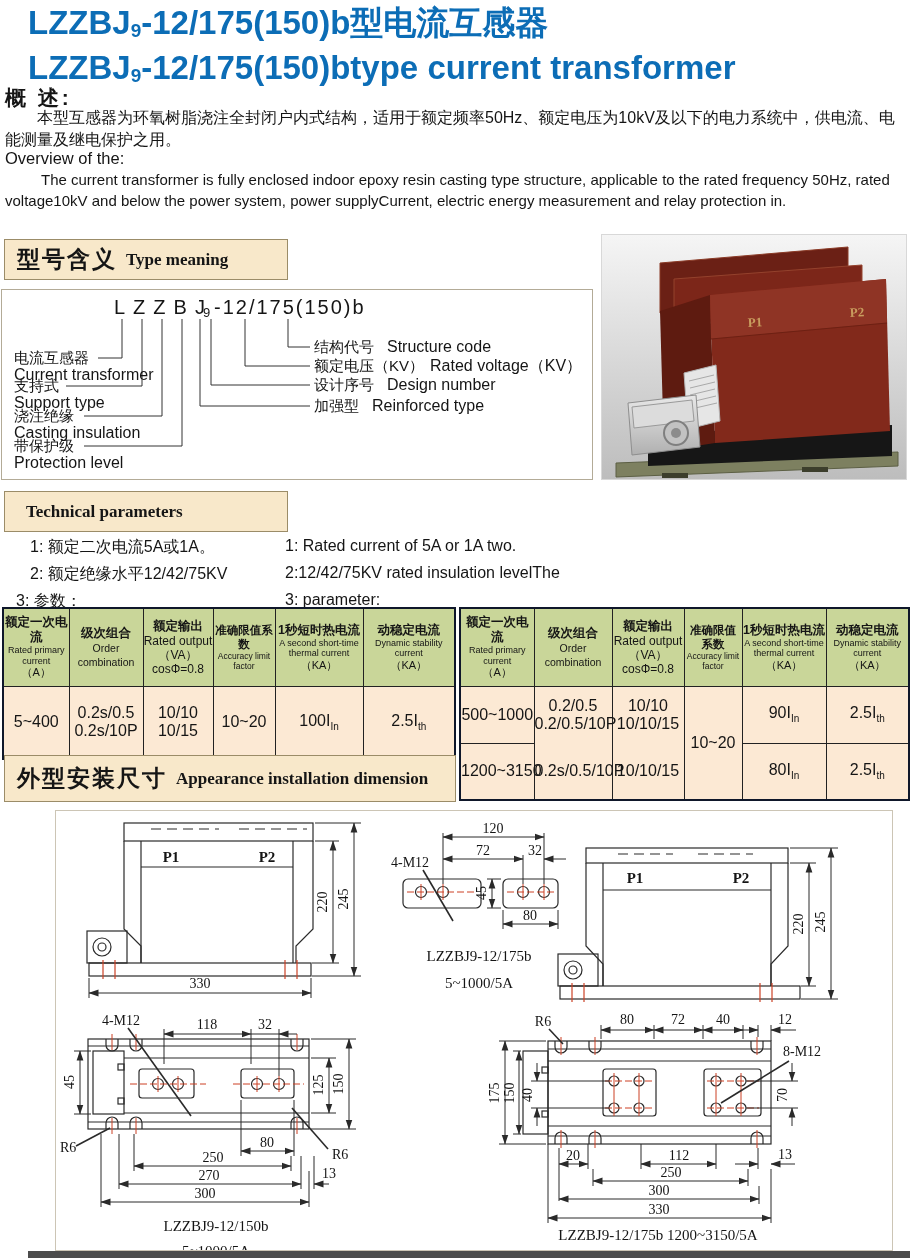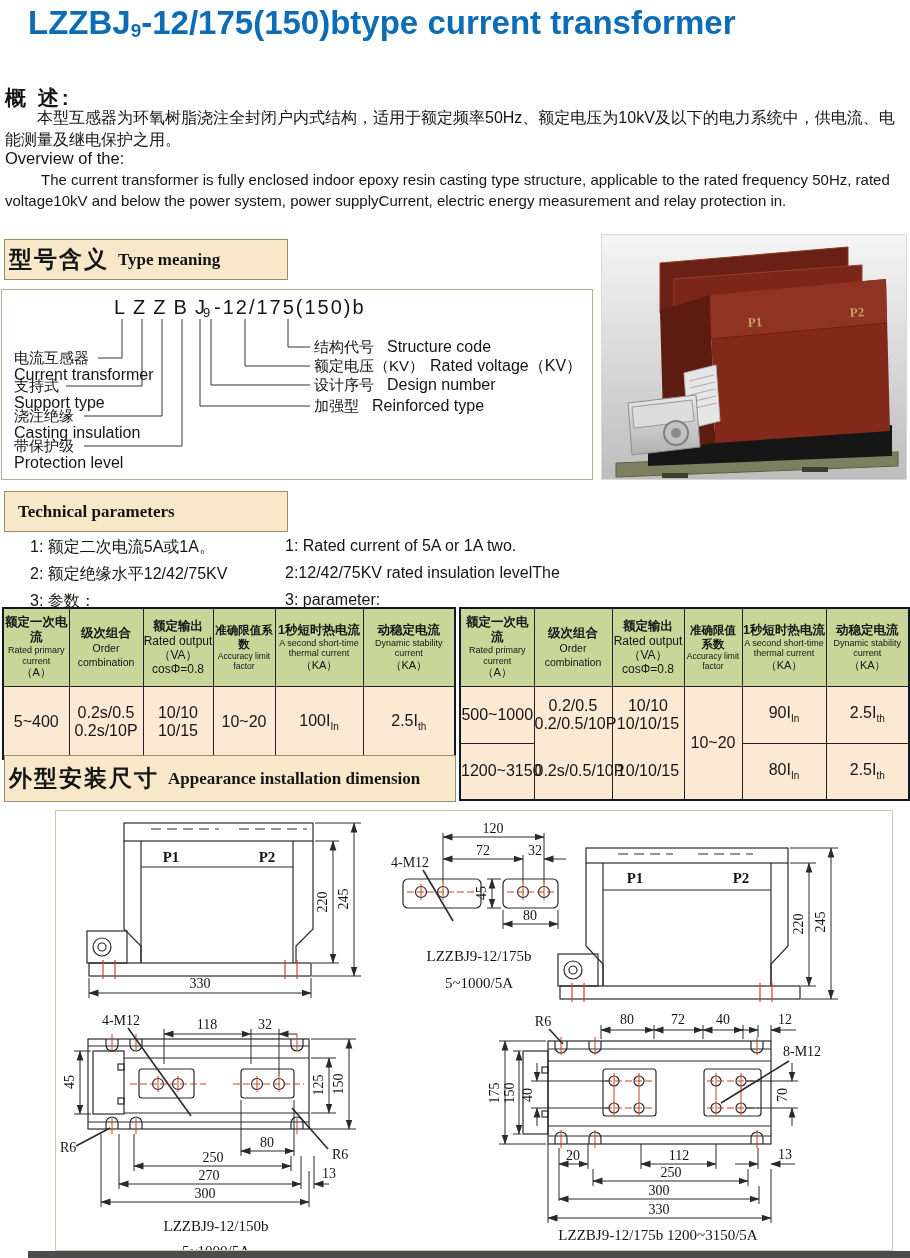--- a/index.html
+++ b/index.html
@@ -7,21 +7,21 @@
   .abs{position:absolute;}
   
   .title{left:28px;top:4px;color:#0c6db6;font-weight:bold;font-size:33px;line-height:37px;letter-spacing:0px;white-space:nowrap;}
   .tsub{font-size:19px;vertical-align:-3px;}
   
   .h-cn{left:5px;top:84px;font-size:21px;font-weight:bold;letter-spacing:3px;}
   .para-cn{left:5px;top:107px;width:902px;font-size:16px;line-height:21.5px;text-indent:32px;}
   .ov-en{left:5px;top:149px;font-size:16.5px;}
   .para-en{left:5px;top:169px;width:904px;font-size:15px;line-height:21px;text-indent:36px;}
   
-  .secbox{background:#f8e8ca;border:1px solid #9b8c68;box-sizing:border-box;display:flex;align-items:center;padding:0 4px;}
+  .secbox{background:#f8e8ca;border:1px solid #9b8c68;box-sizing:border-box;display:flex;align-items:center;padding:0 12px;}
   .sec-cn{font-weight:bold;font-size:23px;letter-spacing:2px;}
   .sec-en{font-family:"Liberation Serif",serif;font-weight:bold;font-size:17px;margin-left:9px;white-space:nowrap;}
   
   .diagbox{left:1px;top:289px;width:592px;height:191px;border:1px solid #b3ab97;box-sizing:border-box;background:#fff;}
   
   .photo{left:601px;top:234px;width:306px;height:246px;border:1px solid #d8d8d8;box-sizing:border-box;}
   
   .note{font-size:16px;white-space:nowrap;}
   
   table{border-collapse:collapse;table-layout:fixed;}
@@ -47,20 +47,21 @@
   .tmm2{font-family:"Liberation Sans",sans-serif;font-size:20px;letter-spacing:2px;}
   .tmms{font-family:"Liberation Sans",sans-serif;font-size:13px;}
   .tmcn{font-family:"Liberation Sans",sans-serif;font-size:15px;}
   .tmen{font-family:"Liberation Sans",sans-serif;font-size:16px;}
   .p1p2{font-family:"Liberation Serif",serif;font-size:13px;fill:#c89c5e;font-weight:bold;}
 </style>
 </head>
 <body>
 
 <div class="abs title">
+  <div><span>LZZBJ</span><span class="tsub">9</span><span>-12/175(150)b型电流互感器</span></div>
   <div><span>LZZBJ</span><span class="tsub">9</span><span>-12/175(150)btype current transformer</span></div>
 </div>
 
 <div class="abs h-cn">概 述:</div>
 <div class="abs para-cn">本型互感器为环氧树脂浇注全封闭户内式结构，适用于额定频率50Hz、额定电压为10kV及以下的电力系统中，供电流、电能测量及继电保护之用。</div>
 <div class="abs ov-en">Overview of the:</div>
 <div class="abs para-en">The current transformer is fully enclosed indoor epoxy resin casting type structure, applicable to the rated frequency 50Hz, rated voltage10kV and below the power system, power supplyCurrent, electric energy measurement and relay protection in.</div>
 
 <div class="abs secbox" style="left:4px;top:239px;width:284px;height:41px;">
   <span class="sec-cn">型号含义</span>
@@ -161,21 +162,21 @@
   <rect x="200" y="232" width="26" height="5" fill="#3c3e2c"></rect>
 </svg>
 </div>
 
 <div class="abs secbox" style="left:4px;top:491px;width:284px;height:41px;">
   <span class="sec-en">Technical parameters</span>
 </div>
 
 <div class="abs note" style="left:30px;top:537px;">1: 额定二次电流5A或1A。</div>
 <div class="abs note" style="left:30px;top:564px;">2: 额定绝缘水平12/42/75KV</div>
-<div class="abs note" style="left:30px;top:591px;">3: 参数：</div>
+<div class="abs note" style="left:16px;top:591px;">3: 参数：</div>
 <div class="abs note" style="left:285px;top:537px;">1: Rated current of 5A or 1A two.</div>
 <div class="abs note" style="left:285px;top:564px;">2:12/42/75KV rated insulation levelThe</div>
 <div class="abs note" style="left:285px;top:591px;">3: parameter:</div>
 
 <table class="abs ptable" style="left:2px;top:607px;width:452px;">
   <colgroup>
       <col style="width:66px">
       <col style="width:74px">
       <col style="width:70px">
       <col style="width:62px">

